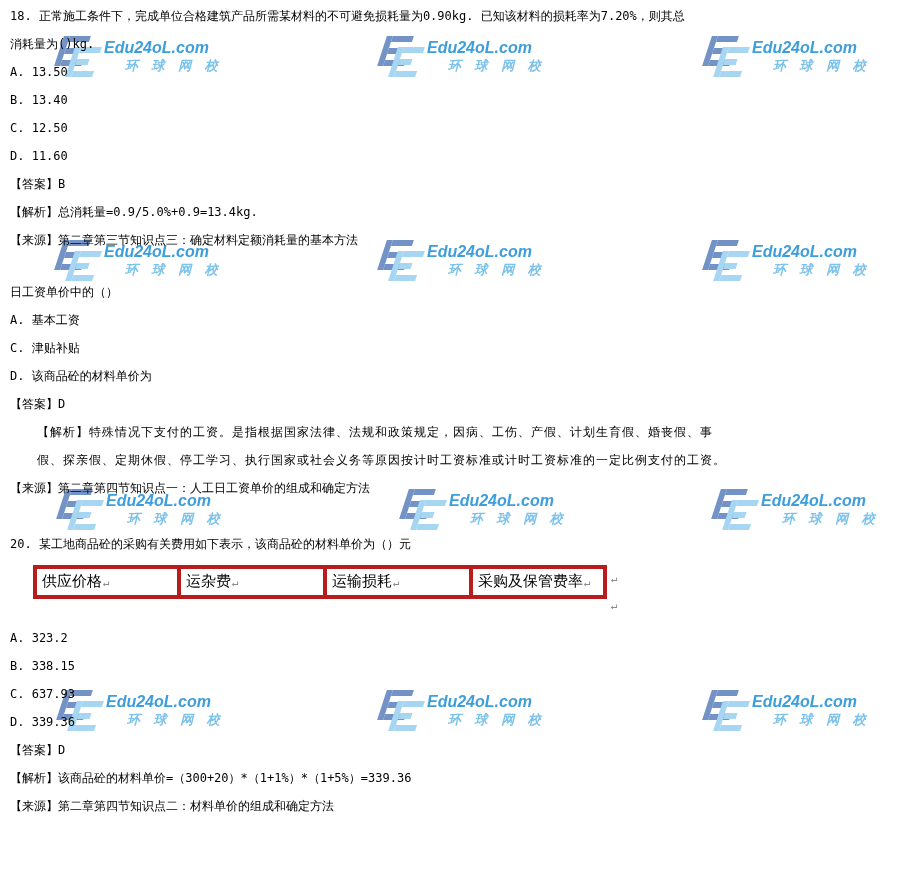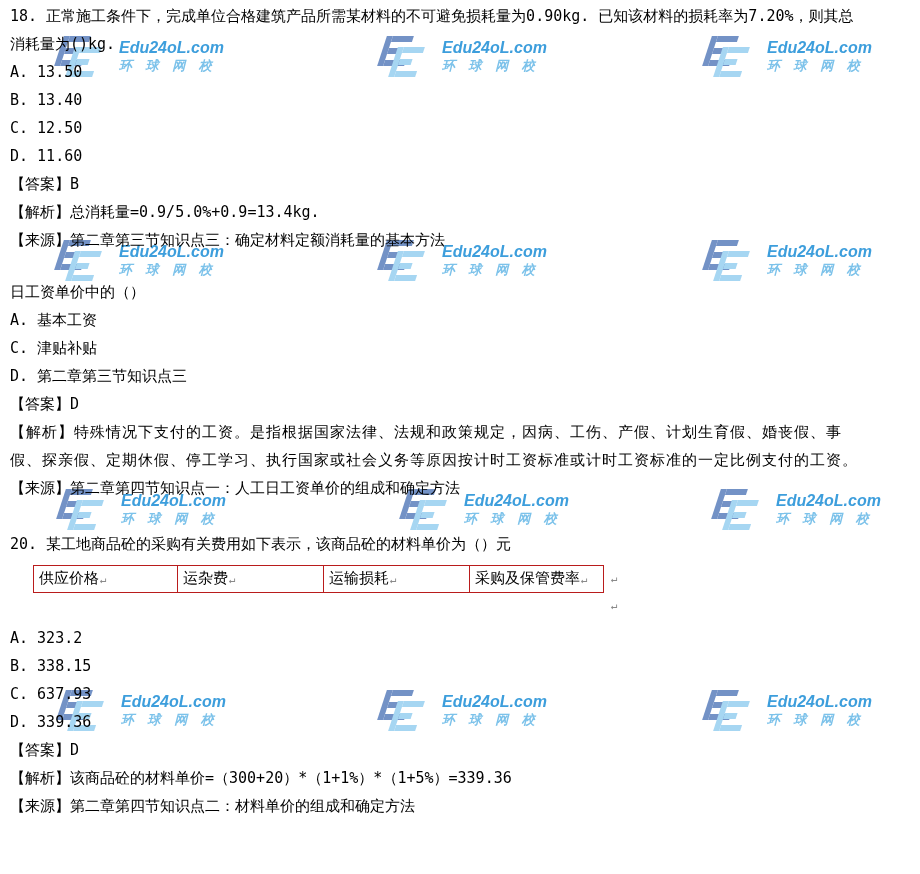--- a/index.html
+++ b/index.html
@@ -5,42 +5,42 @@
   html,body{margin:0;padding:0;background:#ffffff;}
   .page{
     position:relative;
     width:920px;height:874px;
     background:#ffffff;
     overflow:hidden;
     font-family:"DejaVu Sans Mono","Liberation Mono","DejaVu Sans",sans-serif;
     color:#000;
   }
   .doc{position:relative;z-index:1;padding:2px 6px 0 10px;}
-  .line{height:28px;line-height:28px;font-size:15px;white-space:nowrap;}
-  .spread{letter-spacing:1px;}
+  .line{height:28px;line-height:28px;font-size:12px;white-space:nowrap;}
+  .spread{letter-spacing:1px;margin-left:27px;}
   .gap26{height:24px;}
   .gap28{height:28px;}
 
   
   .tablewrap{position:relative;margin:7px 0 2px 23px;height:57px;}
   table.fee{border-collapse:collapse;table-layout:fixed;width:570px;}
   table.fee td{
-    border:1px solid #b91c1c;
+    border:4px solid #b91c1c;
     height:25px;padding:0 5px;
     font-size:15px;line-height:25px;
     white-space:nowrap;overflow:hidden;
   }
   .mark{color:#8a8a8a;font-size:11px;margin-left:1px;}
   .row-marks{position:absolute;left:578px;top:0;width:20px;}
   .row-marks span{display:block;height:27px;line-height:27px;color:#8a8a8a;font-size:11px;}
 
   
   .wm{
     position:absolute;z-index:2;
-    display:flex;align-items:flex-start;gap:22px;
+    display:flex;align-items:flex-start;gap:7px;
     mix-blend-mode:multiply;pointer-events:none;
   }
   .wm-icon{position:relative;width:42px;height:44px;flex:none;}
   .wm-e{
     position:absolute;width:21px;height:30px;
     border-left:6px solid;
     transform:skewX(-18deg);
     background-repeat:no-repeat;
   }
   .wm-e.back{
@@ -52,21 +52,21 @@
   }
   .wm-e.front{
     left:15px;top:11px;
     border-color:#a6d6f2;
     background-image:linear-gradient(#a6d6f2,#a6d6f2),linear-gradient(#a6d6f2,#a6d6f2),linear-gradient(#a6d6f2,#a6d6f2);
     background-size:100% 6px,60% 6px,100% 6px;
     background-position:0 0,0 12px,0 24px;
   }
   .wm-txt{margin-top:3px;font-family:"Liberation Sans","DejaVu Sans",sans-serif;}
   .wm-brand{font-size:16px;font-weight:bold;font-style:italic;color:#3d9edc;line-height:17px;}
-  .wm-cn{font-size:13px;font-style:italic;font-weight:bold;color:#7cc2ea;letter-spacing:5px;line-height:16px;margin-top:2px;}
+  .wm-cn{font-size:13px;font-style:italic;font-weight:bold;color:#7cc2ea;letter-spacing:5px;line-height:16px;margin-top:2px;margin-left:21px;}
 </style>
 </head>
 <body>
 
 <div class="page">
 
   <div class="doc">
 
     <div class="line">18. 正常施工条件下，完成单位合格建筑产品所需某材料的不可避免损耗量为0.90kg. 已知该材料的损耗率为7.20%，则其总</div>
     <div class="line">消耗量为()kg.</div>
@@ -76,21 +76,21 @@
     <div class="line">D. 11.60</div>
     <div class="line">【答案】B</div>
     <div class="line">【解析】总消耗量=0.9/5.0%+0.9=13.4kg.</div>
     <div class="line">【来源】第二章第三节知识点三：确定材料定额消耗量的基本方法</div>
 
     <div class="gap26"></div>
 
     <div class="line">日工资单价中的（）</div>
     <div class="line">A. 基本工资</div>
     <div class="line">C. 津贴补贴</div>
-    <div class="line">D. 第二章第三节知识点三</div>
+    <div class="line">D. 该商品砼的材料单价为</div>
     <div class="line">【答案】D</div>
     <div class="line spread">【解析】特殊情况下支付的工资。是指根据国家法律、法规和政策规定，因病、工伤、产假、计划生育假、婚丧假、事</div>
     <div class="line spread">假、探亲假、定期休假、停工学习、执行国家或社会义务等原因按计时工资标准或计时工资标准的一定比例支付的工资。</div>
     <div class="line">【来源】第二章第四节知识点一：人工日工资单价的组成和确定方法</div>
 
     <div class="gap28"></div>
 
     <div class="line">20. 某工地商品砼的采购有关费用如下表示，该商品砼的材料单价为（）元</div>
 
     <div class="tablewrap">

